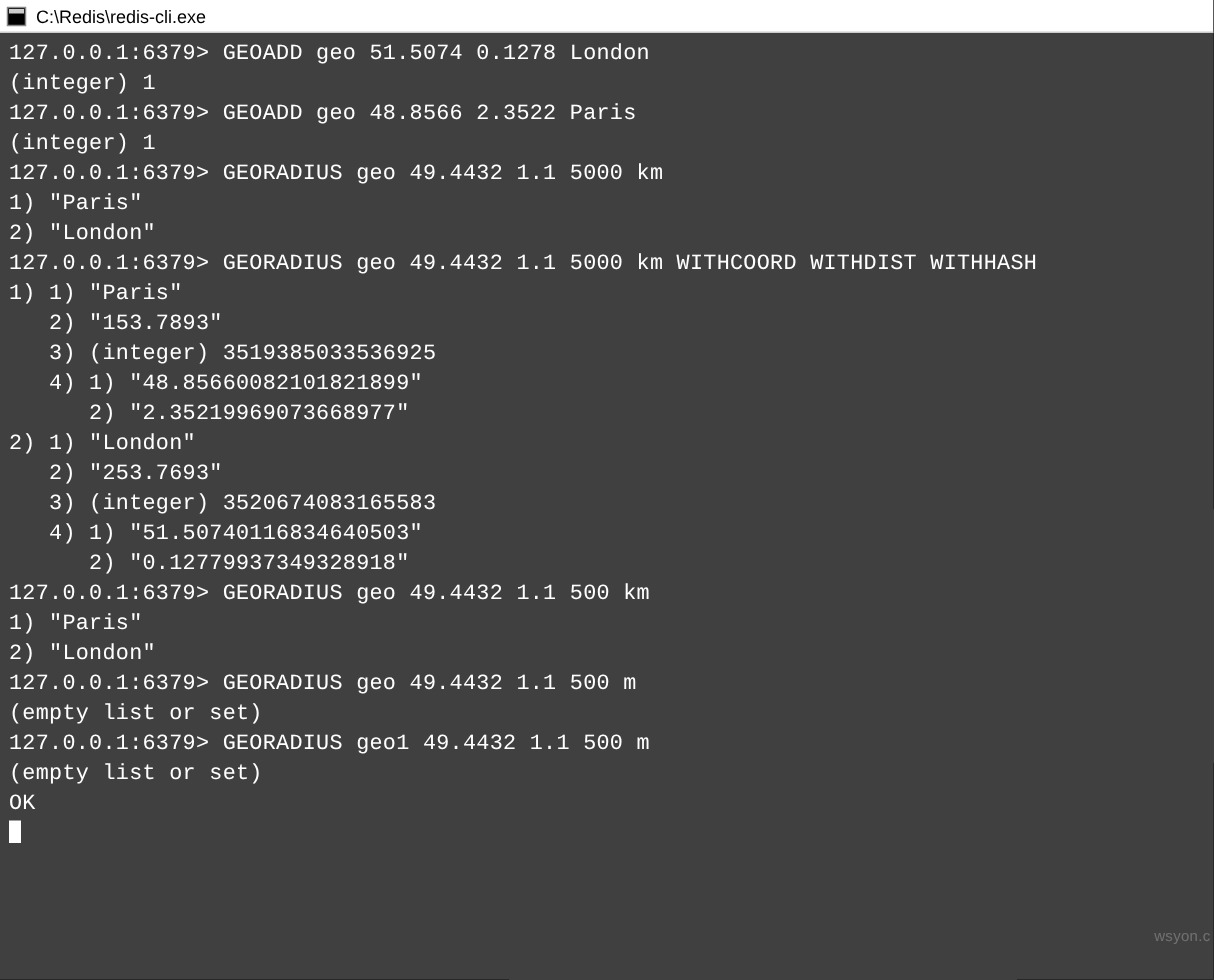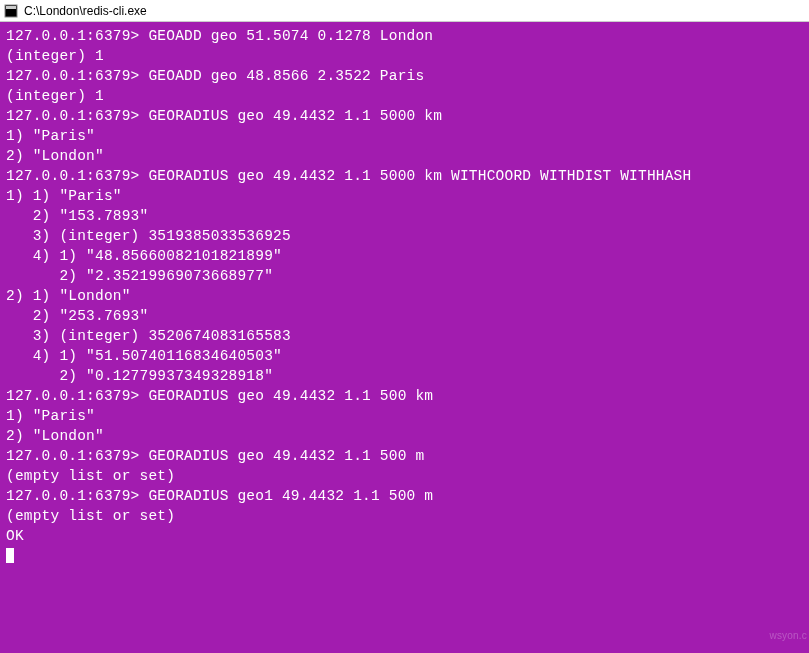--- a/index.html
+++ b/index.html
@@ -25,60 +25,60 @@
       display: flex;
       align-items: center;
       justify-content: center;
     }
     .title-text {
       font-family: 'Segoe UI', Tahoma, sans-serif;
       font-size: 12px;
       color: #000;
     }
     .terminal {
-      background: #a21caf;
+      background: #404040;
       color: #fff;
       padding: 4px 6px;
       font-size: 14.5px;
       line-height: 20px;
       letter-spacing: 0.2px;
       height: calc(653px - 22px);
       overflow: hidden;
       position: relative;
     }
     .line { white-space: pre; }
     .cursor {
       display: inline-block;
       width: 8px;
       height: 15px;
       background: #fff;
       vertical-align: middle;
       margin-bottom: 2px;
     }
     .watermark {
       position: absolute;
-      bottom: 7px;
+      bottom: 18px;
       right: 2px;
       font-family: Arial, sans-serif;
       font-size: 10px;
       color: rgba(255,255,255,0.25);
       text-align: center;
     }
   </style>
 </head>
 <body>
 
 <div class="title-bar">
   <span class="title-bar-icon">
     <svg width="14" height="14" viewBox="0 0 14 14">
       <rect x="1" y="1" width="12" height="12" fill="#000" stroke="#888" stroke-width="1"></rect>
       <rect x="2" y="2" width="10" height="3" fill="#ccc"></rect>
     </svg>
   </span>
-  <span class="title-text">C:\London\redis-cli.exe</span>
+  <span class="title-text">C:\Redis\redis-cli.exe</span>
 </div>
 
 <div class="terminal">
   <div id="terminal-lines">
       <div class="line">127.0.0.1:6379&gt; GEOADD geo 51.5074 0.1278 London</div>
       <div class="line">(integer) 1</div>
       <div class="line">127.0.0.1:6379&gt; GEOADD geo 48.8566 2.3522 Paris</div>
       <div class="line">(integer) 1</div>
       <div class="line">127.0.0.1:6379&gt; GEORADIUS geo 49.4432 1.1 5000 km</div>
       <div class="line">1) "Paris"</div>

